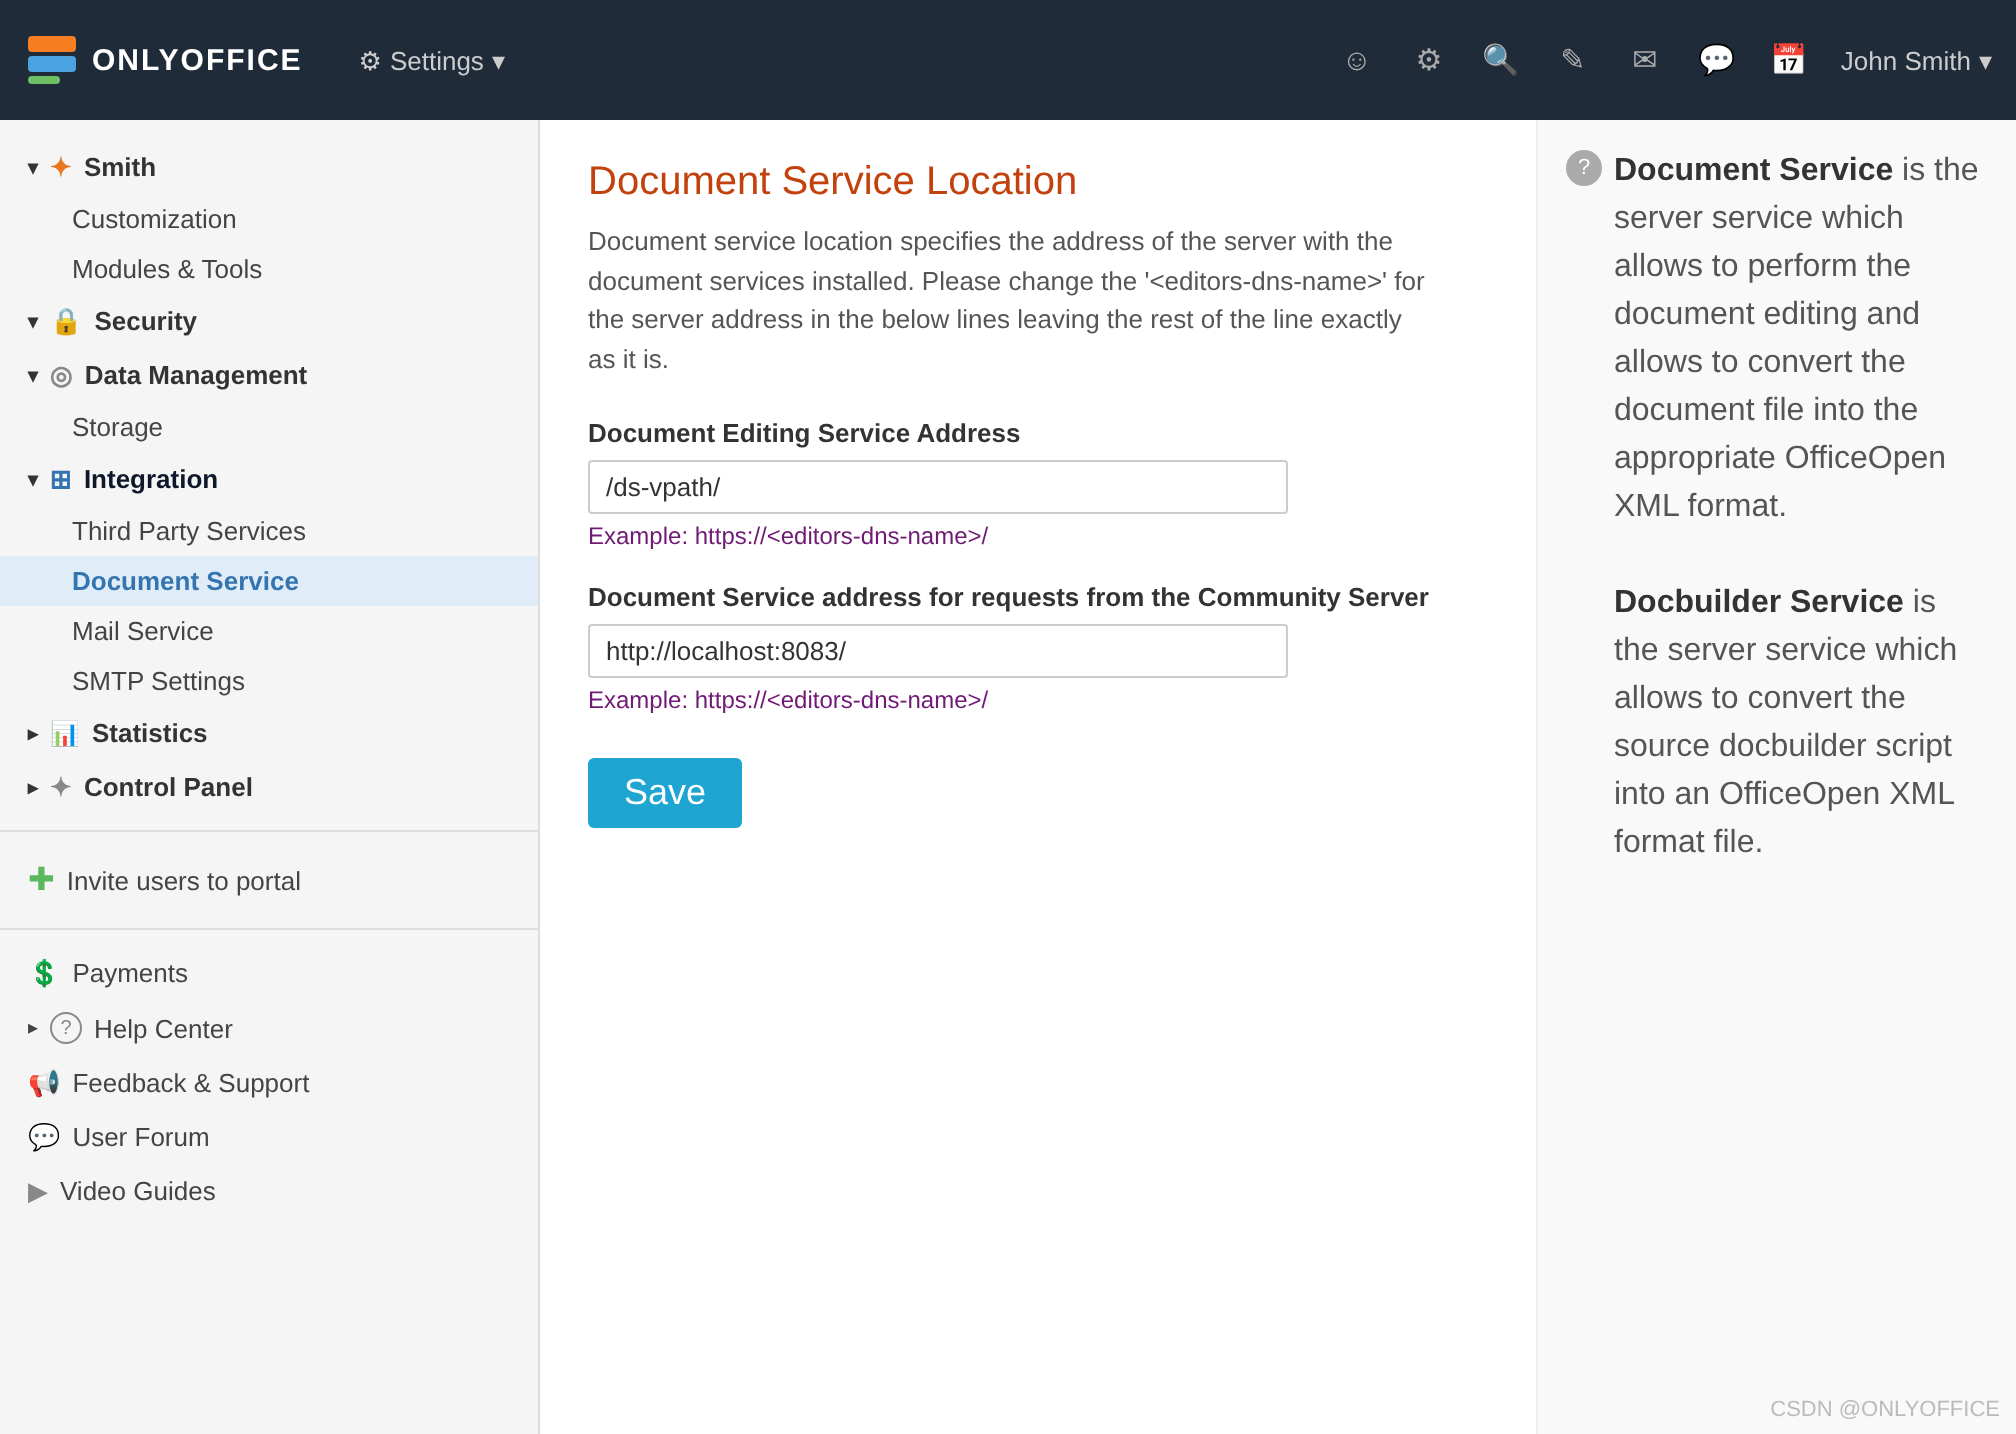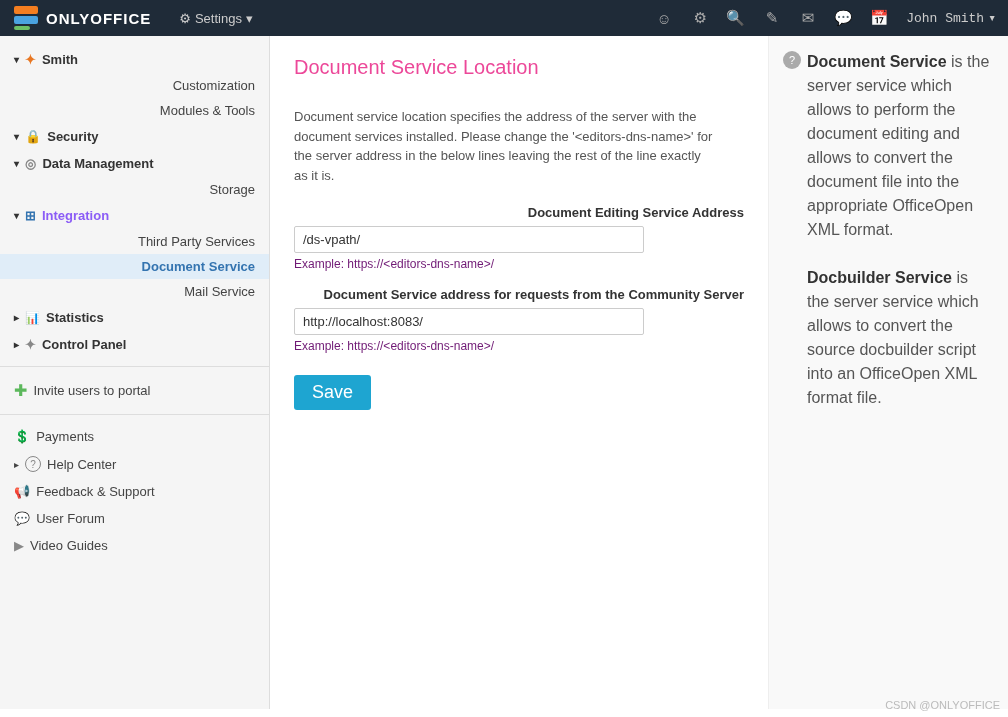--- a/index.html
+++ b/index.html
@@ -1,21 +1,21 @@
 <!DOCTYPE html>
 <html><head>
   <meta charset="utf-8">
   <style>
     * { box-sizing: border-box; margin: 0; padding: 0; }
     body { font-family: Arial, sans-serif; font-size: 13px; color: #333; background: #fff; }
 
     
     #header {
       background: #1f2b38;
-      height: 36px;
+      height: 60px;
       display: flex;
       align-items: center;
       padding: 0 12px;
       color: #fff;
     }
     #logo-area {
       display: flex;
       align-items: center;
       gap: 6px;
       margin-right: 20px;
@@ -58,21 +58,20 @@
       border-radius: 3px;
       font-size: 15px;
     }
     #user-area {
       display: flex;
       align-items: center;
       gap: 4px;
       color: #ccc;
       cursor: pointer;
       font-size: 13px;
-      font-family: Liberation Mono, monospace;
     }
 
     
     #layout {
       display: flex;
       height: calc(717px - 44px);
     }
 
     
     #sidebar {
@@ -91,21 +90,20 @@
       font-size: 13px;
       font-weight: bold;
       color: #333;
       cursor: pointer;
     }
     .sidebar-item {
       padding: 5px 14px 5px 36px;
       font-size: 13px;
       color: #444;
       cursor: pointer;
-      text-align: right;
     }
     .sidebar-item.active {
       background: #e0edf8;
       color: #3474b0;
       font-weight: bold;
     }
     .sidebar-divider {
       height: 1px;
       background: #ddd;
       margin: 8px 0;
@@ -133,36 +131,35 @@
     
     #main {
       flex: 1;
       padding: 20px 24px;
       overflow-y: auto;
       background: #fff;
     }
     #page-title {
       font-size: 20px;
       font-weight: normal;
-      color: #ec4899;
-      margin-bottom: 28px;
+      color: #c2410c;
+      margin-bottom: 8px;
     }
     #page-description {
       font-size: 13px;
       color: #555;
       margin-bottom: 20px;
       line-height: 1.5;
       max-width: 420px;
     }
     .form-section-label {
       font-size: 13px;
       font-weight: bold;
       color: #333;
       margin-bottom: 6px;
-      text-align: right;
     }
     .form-input {
       width: 350px;
       padding: 5px 8px;
       border: 1px solid #ccc;
       border-radius: 2px;
       font-size: 13px;
       color: #333;
       margin-bottom: 4px;
       display: block;
@@ -282,25 +279,26 @@
     <div class="sidebar-section-header">
       <span style="font-size:10px;">▾</span>
       <span style="color:#888;">◎</span>
       <span>Data Management</span>
     </div>
     <div class="sidebar-item">Storage</div>
 
     <div class="sidebar-section-header">
       <span style="font-size:10px;">▾</span>
       <span style="color:#3474b0;">⊞</span>
-      <span style="color:#8b5cf6;text-align:right;">Integration</span>
+      <span style="color:#0f172a;text-align:right;">Integration</span>
     </div>
     <div class="sidebar-item">Third Party Services</div>
     <div class="sidebar-item active">Document Service</div>
     <div class="sidebar-item">Mail Service</div>
+    <div class="sidebar-item">SMTP Settings</div>
 
     <div class="sidebar-section-header">
       <span style="font-size:10px;">▸</span>
       <span style="color:#888; font-size:12px;">📊</span>
       <span>Statistics</span>
     </div>
 
     <div class="sidebar-section-header">
       <span style="font-size:10px;">▸</span>
       <span style="color:#888;">✦</span>

